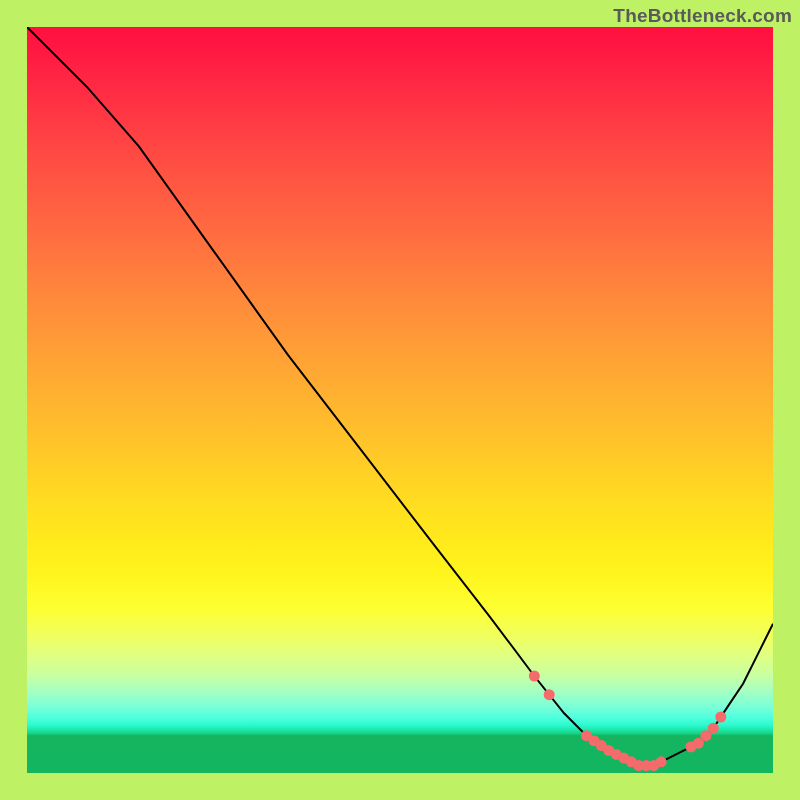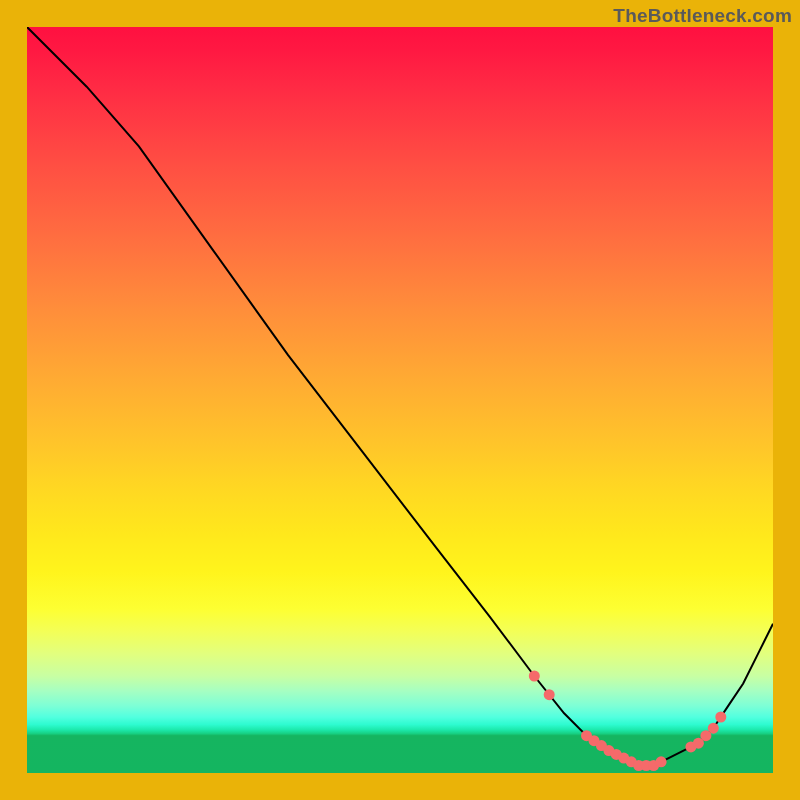--- a/index.html
+++ b/index.html
@@ -8,21 +8,21 @@
     width: 800px;
     height: 800px;
     background: #000;
     overflow: hidden;
     font-family: Arial, Helvetica, sans-serif;
   }
   .frame {
     position: relative;
     width: 800px;
     height: 800px;
-    background: #eab308;
+    background: #bef264;
   }
   .plot-area {
     position: absolute;
     left: 27px;
     top: 27px;
     width: 746px;
     height: 746px;
   }
   .gradient-bg {
     position: absolute;

